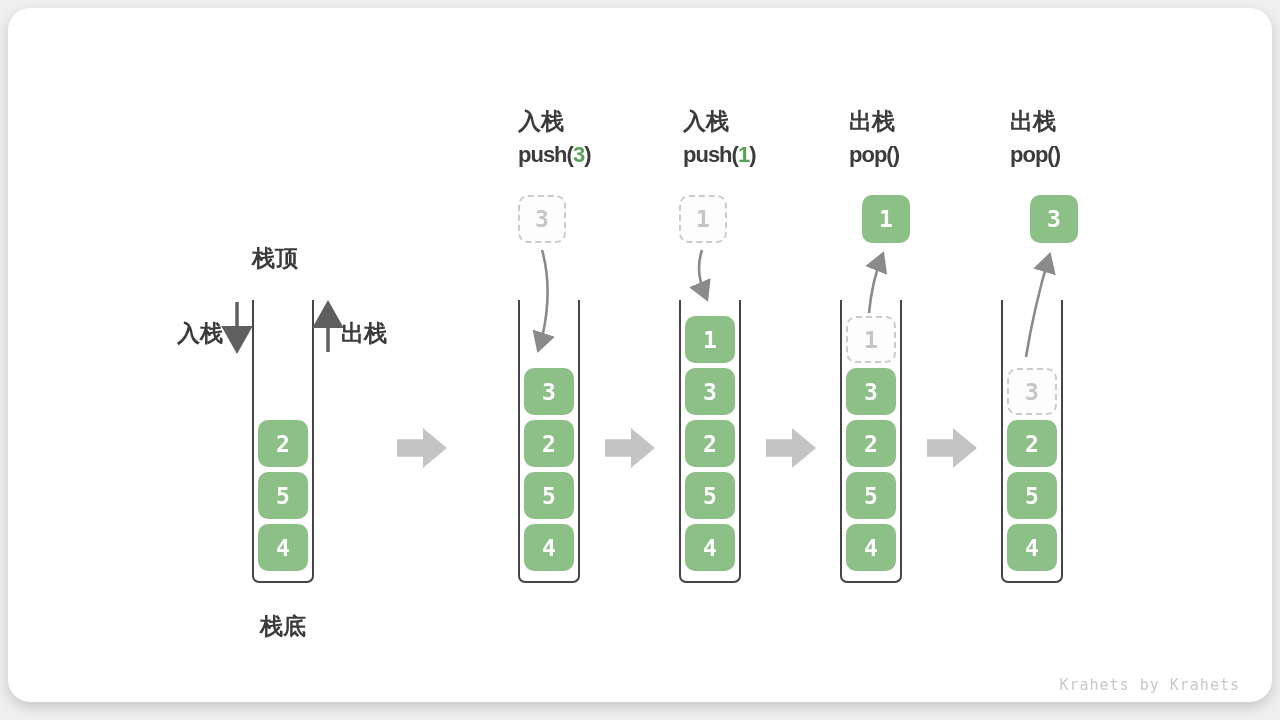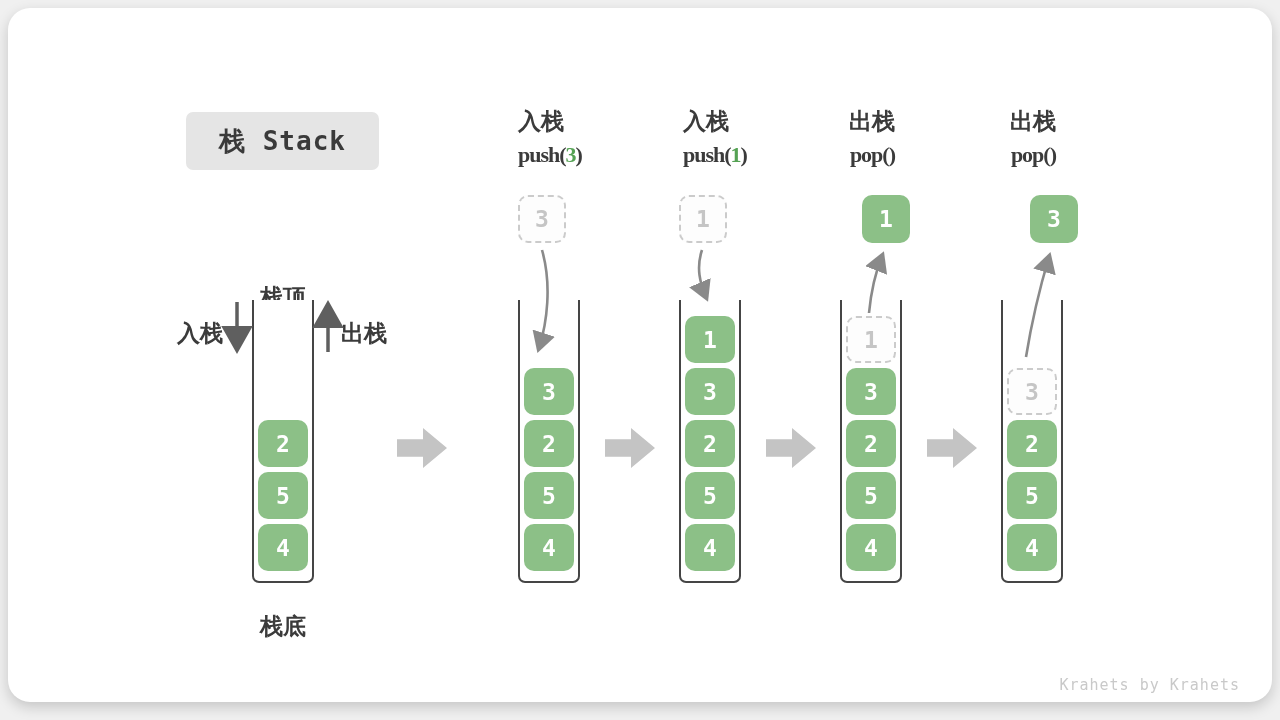--- a/index.html
+++ b/index.html
@@ -32,21 +32,21 @@
     white-space:nowrap;
   }
   .centered-62{width:62px;text-align:center;}
 
   
   .col-header{position:absolute;top:104px;white-space:nowrap;}
   .col-header .op{
     display:block;font-size:23px;font-weight:bold;color:#3b3b3b;line-height:34px;
   }
   .col-header .code{
-    display:block;font-family:Liberation Serif, serif;
+    display:block;font-family:Liberation Sans, sans-serif;
     font-size:22px;font-weight:600;color:#3b3b3b;line-height:34px;letter-spacing:-1px;text-align:right;
   }
   .col-header .code .arg{color:#55a254;font-weight:bold;}
 
   
   .stack-container{
     position:absolute;top:300px;width:62px;height:283px;
     border-left:2px solid #454545;border-right:2px solid #454545;
     border-bottom:2px solid #454545;
     border-bottom-left-radius:7px;border-bottom-right-radius:7px;
@@ -91,25 +91,22 @@
     letter-spacing:1px;white-space:nowrap;
   }
 </style>
 </head>
 <body>
 
 <div class="card"></div>
 
 <div class="stage">
 
-  <div class="title-box">
-    <span>栈 Stack</span>
-  </div>
-
-  <div class="cjk-label centered-62" style="left:252px;top:243px;margin-top:39px;">栈顶</div>
+
+  <div class="cjk-label centered-62" style="left:244px;top:243px;">栈顶</div>
   <div class="cjk-label centered-62" style="left:252px;top:611px;">栈底</div>
 
   <div class="cjk-label" style="left:177px;top:318px;">入栈</div>
   <div class="cjk-label" style="left:341px;top:318px;">出栈</div>
 
   <div class="col-header" style="left:518px;">
     <span class="op">入栈</span>
     <span class="code"><span>push(</span><span class="arg">3</span><span>)</span></span>
   </div>
   <div class="col-header" style="left:683px;">

